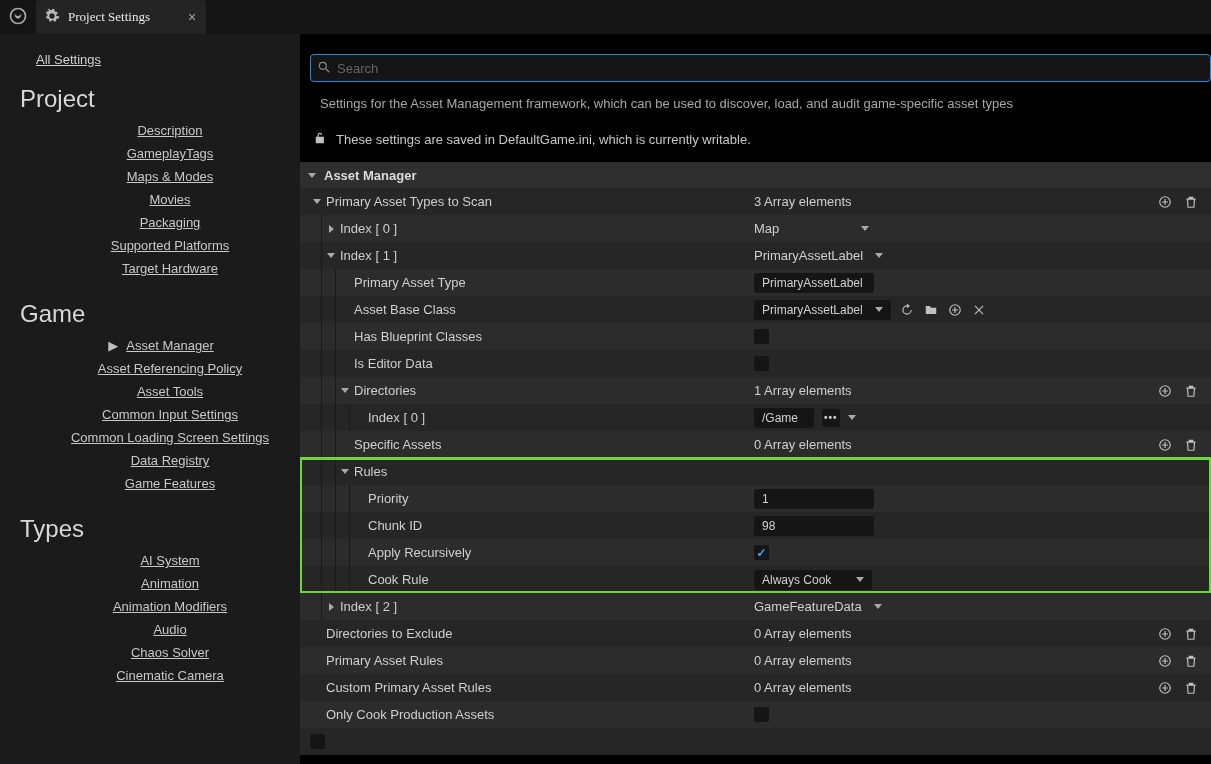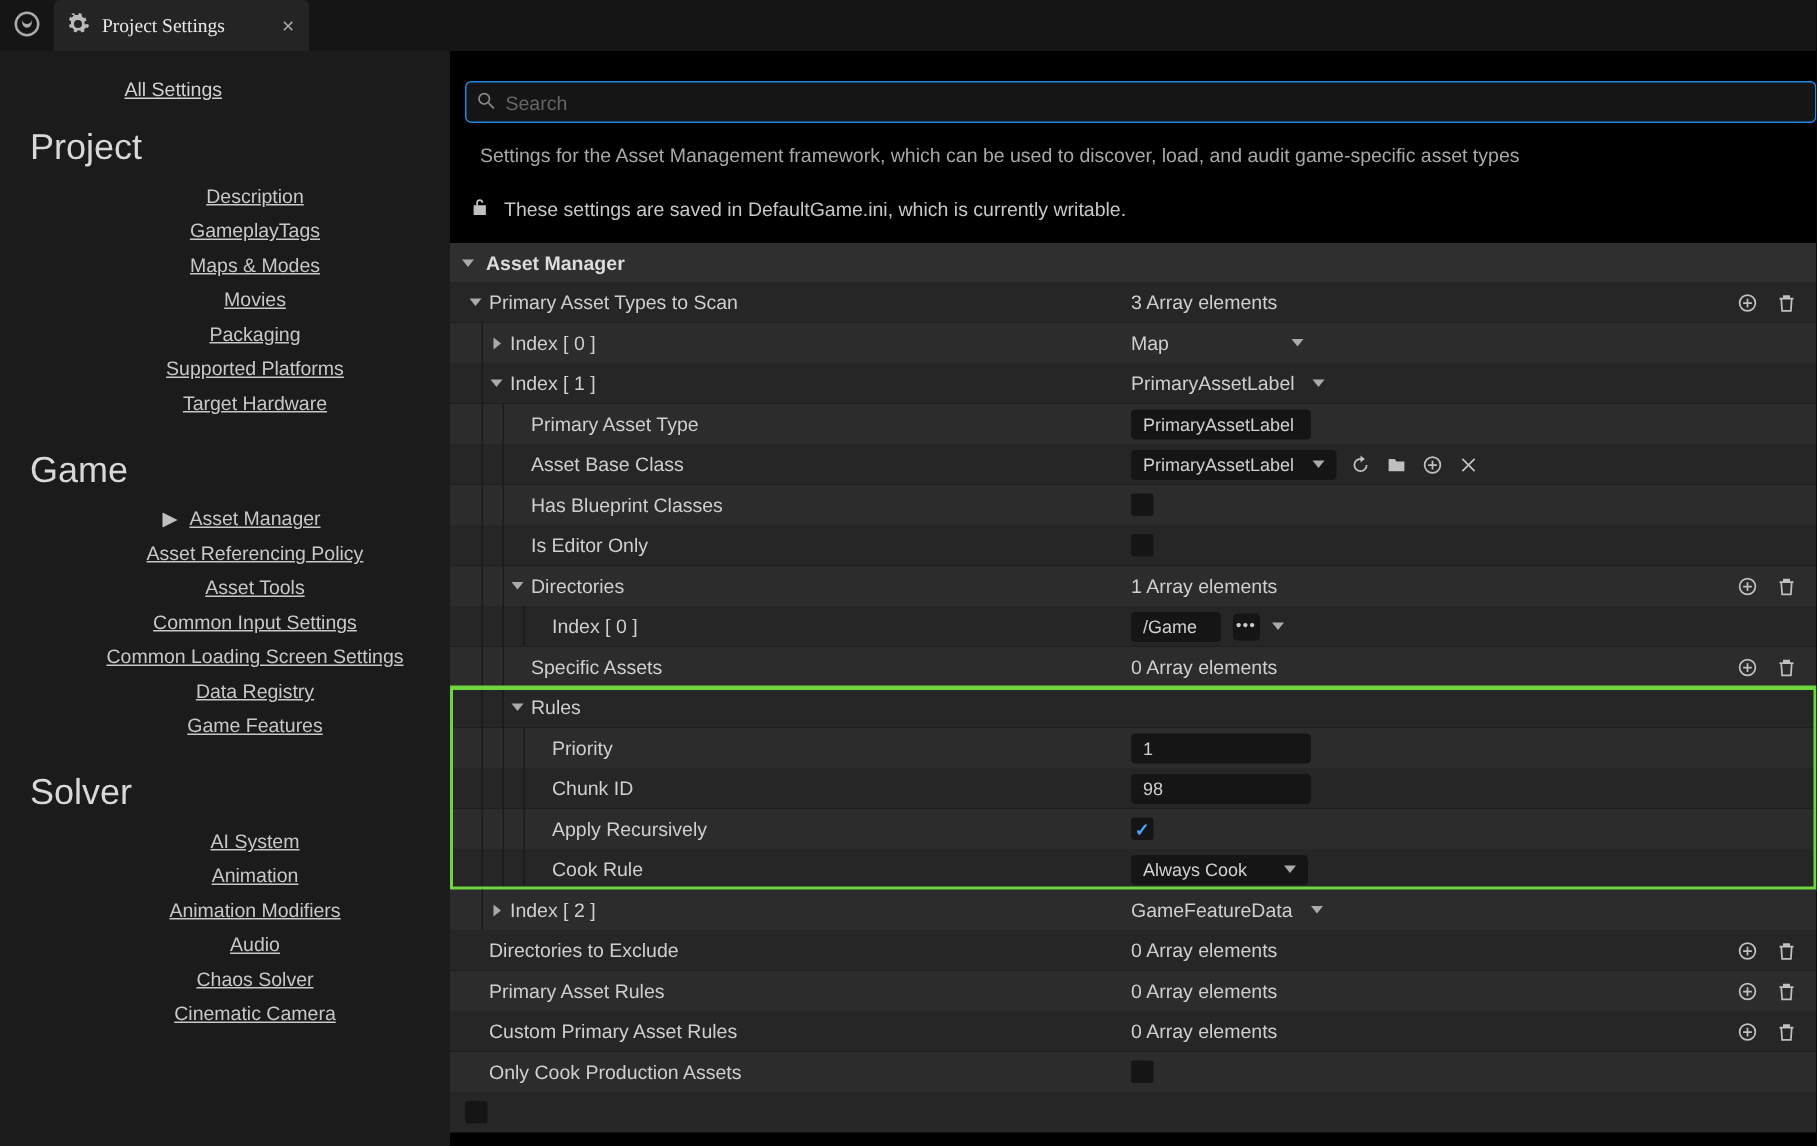--- a/index.html
+++ b/index.html
@@ -12,21 +12,21 @@
 .tab-icon svg { width: 16px; height: 16px; fill: #bbb; }
 .tab-title { color: #e8e8e8; font-size: 13px; font-family: Liberation Serif, serif; }
 .tab-close { color: #aaa; font-size: 14px; line-height: 1; margin-left: 30px; cursor: pointer; }
 
 .main { display: flex; height: calc(764px - 34px); }
 
 .sidebar { width: 300px; background: #1b1b1b; padding: 12px 0 12px 0; overflow-y: auto; position: relative; }
 .sidebar::-webkit-scrollbar { width: 10px; }
 .sidebar::-webkit-scrollbar-track { background: #1b1b1b; }
 .sidebar::-webkit-scrollbar-thumb { background: #3a3a3a; border-radius: 5px; }
-.sidebar-top { padding: 6px 0 12px 50px; margin-left: 33px; }
+.sidebar-top { padding: 6px 0 12px 36px; }
 .all-settings { color: #d0d0d0; text-decoration: underline; cursor: pointer; }
 .cat-head { font-size: 24px; color: #d8d8d8; padding: 6px 0 6px 20px; font-weight: 400; }
 .cat-items { padding-bottom: 14px; }
 .cat-item { padding: 4px 0 4px 40px; display: flex; align-items: center; gap: 6px; justify-content: center; }
 .cat-item-link { color: #c8c8c8; text-decoration: underline; cursor: pointer; font-size: 13px; }
 .cat-item-arrow { margin-left: -18px; width: 12px; color: #c0c0c0; }
 
 .content { flex: 1; background: #000000; overflow-y: auto; overflow-x: hidden; display: flex; flex-direction: column; }
 .content::-webkit-scrollbar { width: 12px; }
 .content::-webkit-scrollbar-track { background: #1a1a1a; }
@@ -144,21 +144,21 @@
           <div class="cat-item">
             <span class="cat-item-link">Common Loading Screen Settings</span>
           </div>
           <div class="cat-item">
             <span class="cat-item-link">Data Registry</span>
           </div>
           <div class="cat-item">
             <span class="cat-item-link">Game Features</span>
           </div>
         </div>
-        <div class="cat-head">Solver</div>
+        <div class="cat-head">Types</div>
         <div class="cat-items">
           <div class="cat-item">
             <span class="cat-item-link">AI System</span>
           </div>
           <div class="cat-item">
             <span class="cat-item-link">Animation</span>
           </div>
           <div class="cat-item">
             <span class="cat-item-link">Animation Modifiers</span>
           </div>
@@ -326,21 +326,21 @@
             <div class="chk"></div>
           </div>
       </div>
 
       <div class="prop-row">
         <div class="label-cell">
             <span class="indent first"></span>
             <span class="indent"></span>
             <span class="indent"></span>
             <span class="tree-btn"></span>
-            <span>Is Editor Only</span>
+            <span>Is Editor Data</span>
           </div>
         <div class="value-cell">
             <div class="chk"></div>
           </div>
       </div>
 
       <div class="prop-row">
         <div class="label-cell">
             <span class="indent first"></span>
             <span class="indent"></span>

